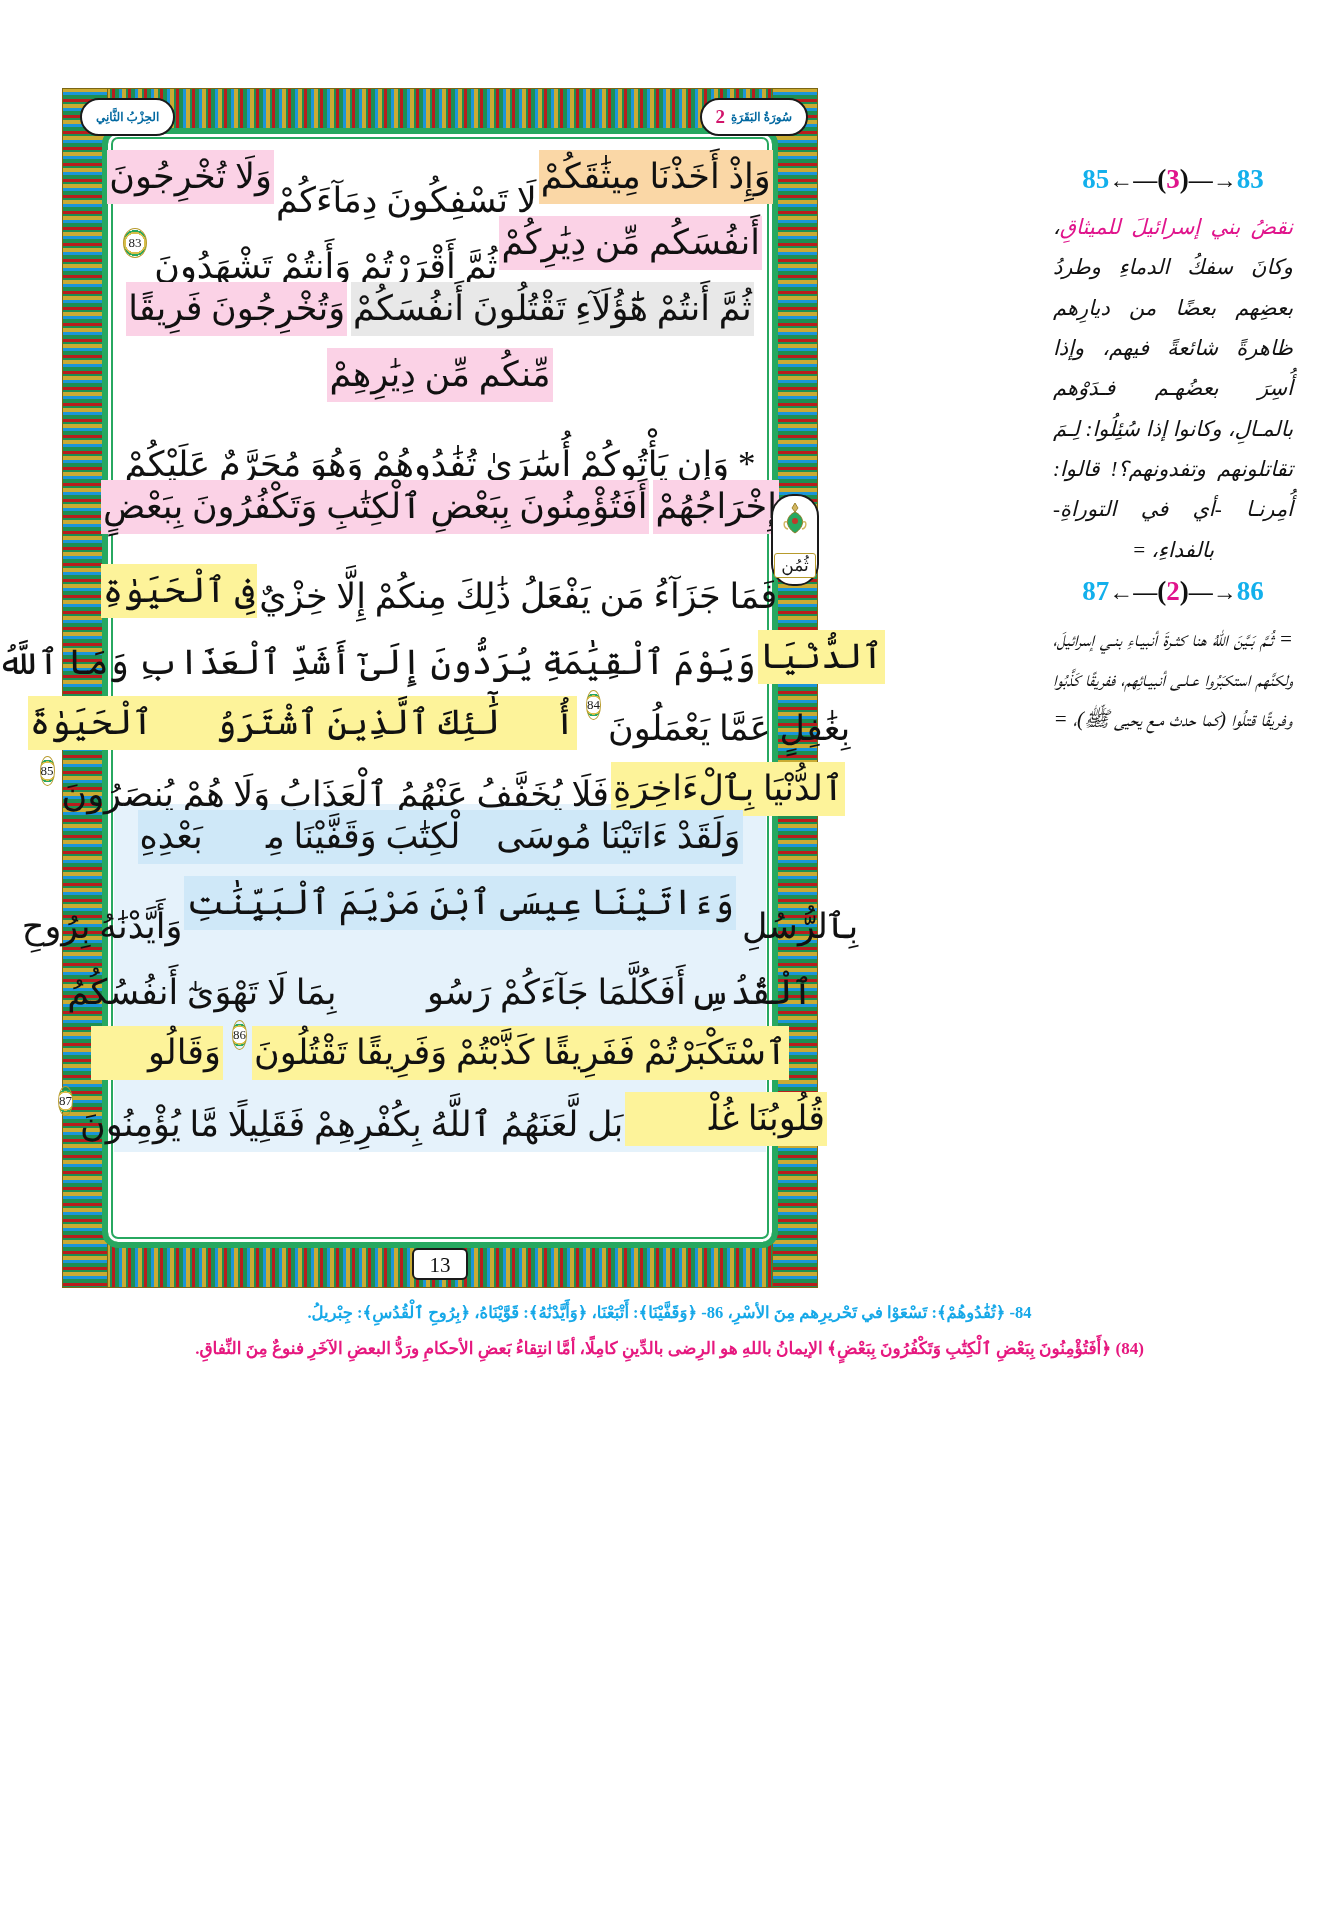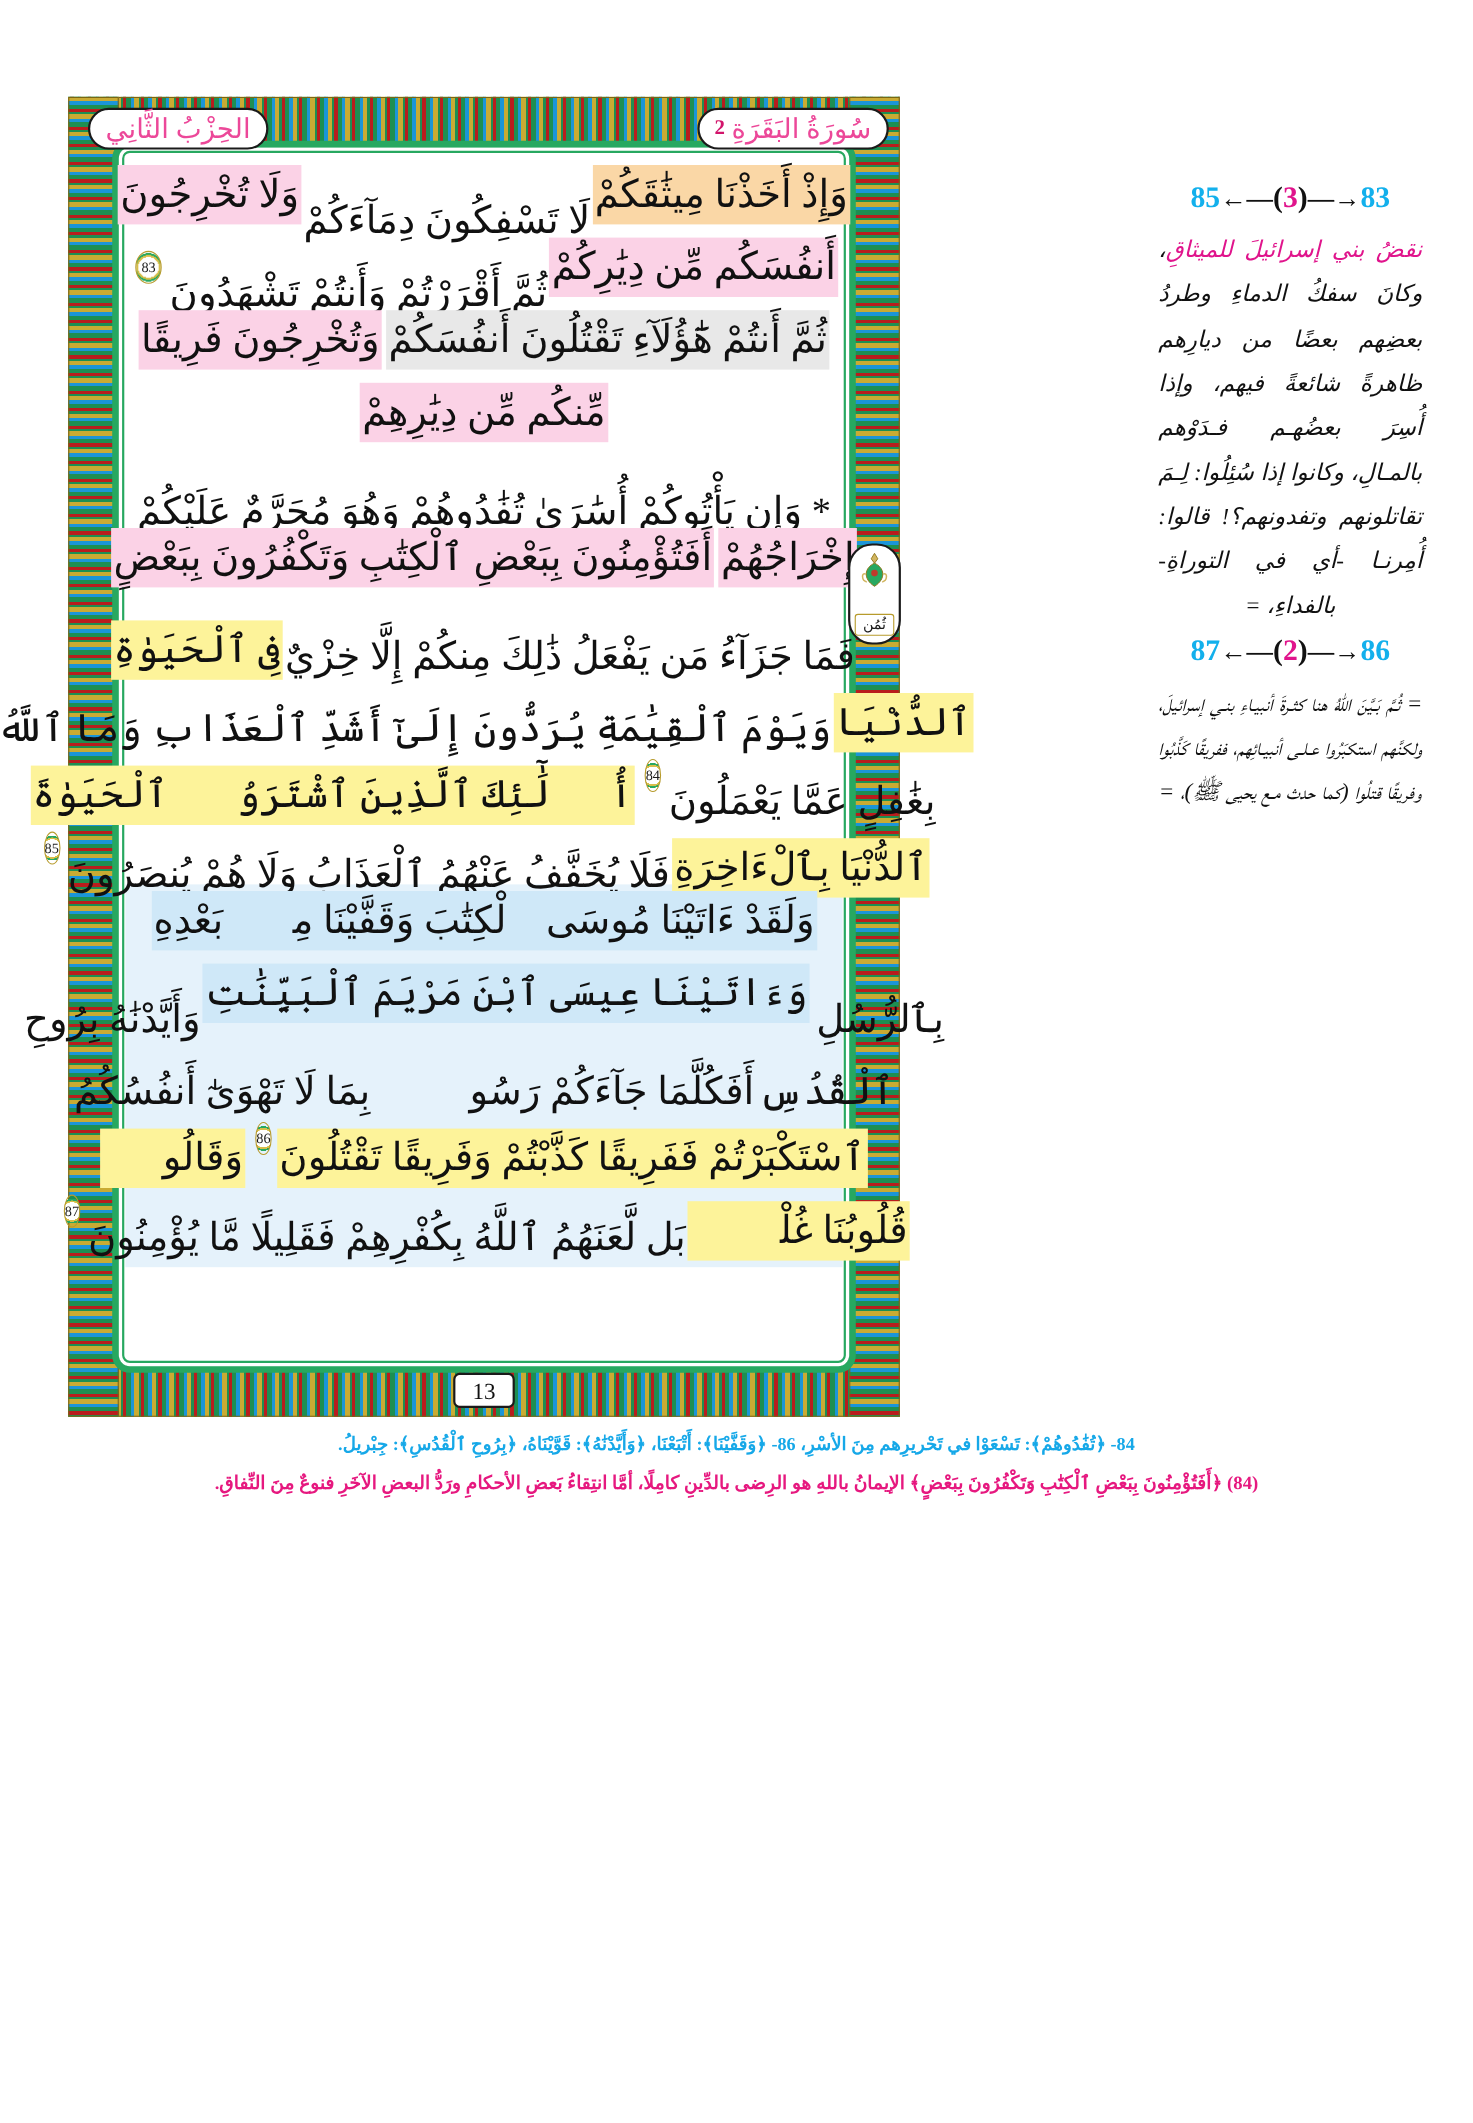--- a/index.html
+++ b/index.html
@@ -99,23 +99,23 @@
     justify-content: center;
     padding: 0 14px;
     z-index: 40;
     direction: rtl;
     white-space: nowrap;
   }
   #surah-cartouche { right: 10px; top: 10px; }
   #hizb-cartouche  { left: 18px; top: 10px; }
   .cart-text {
     font-family: "Liberation Serif", serif;
-    font-size: 25px;
-    color: #ec4899;
-    font-weight: 400;
+    font-size: 12px;
+    color: #0369a1;
+    font-weight: 700;
   }
   .surah-num {
     font-family: "Liberation Serif", serif;
     font-size: 19px;
     color: #d2146b;
     font-weight: 700;
     margin-right: 6px;
   }
 
   
@@ -189,21 +189,21 @@
     justify-content: flex-end;
     padding-bottom: 6px;
   }
   #thumn-marker .orn {
     position: absolute;
     top: 6px; left: 50%; transform: translateX(-50%);
     width: 30px; height: 34px;
   }
   #thumn-marker .lbl {
     font-family: "Liberation Serif", serif;
-    font-size: 13px;
+    font-size: 17px;
     color: #1a1a1a;
     background: #fff;
     border: 1px solid #b79b2c;
     border-radius: 3px;
     padding: 1px 6px;
   }
 
   
   #page-number {
     position: absolute;

